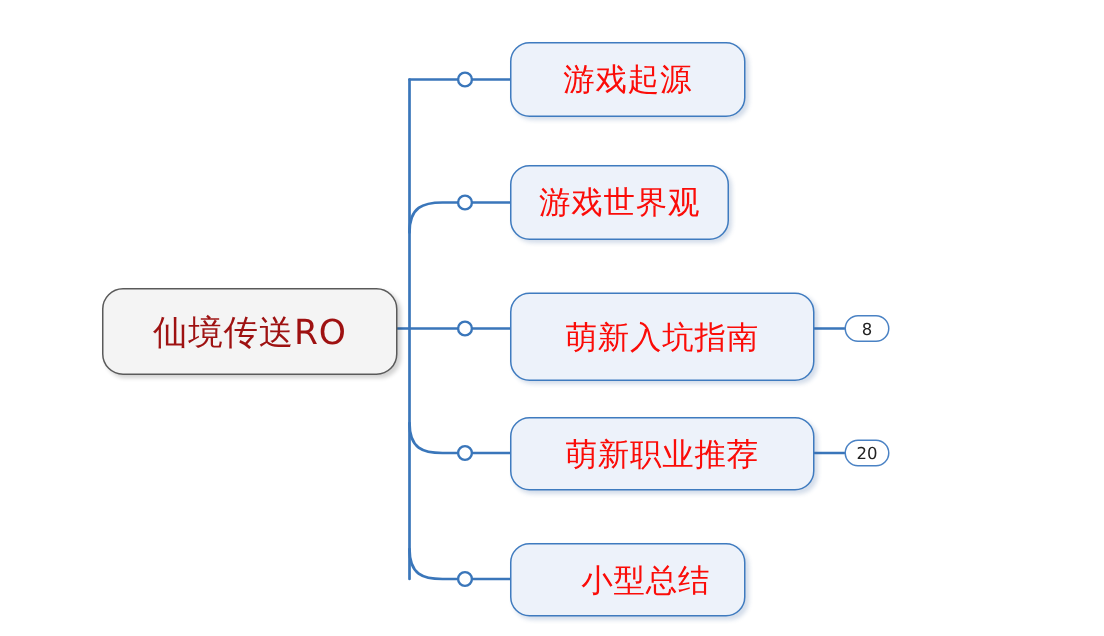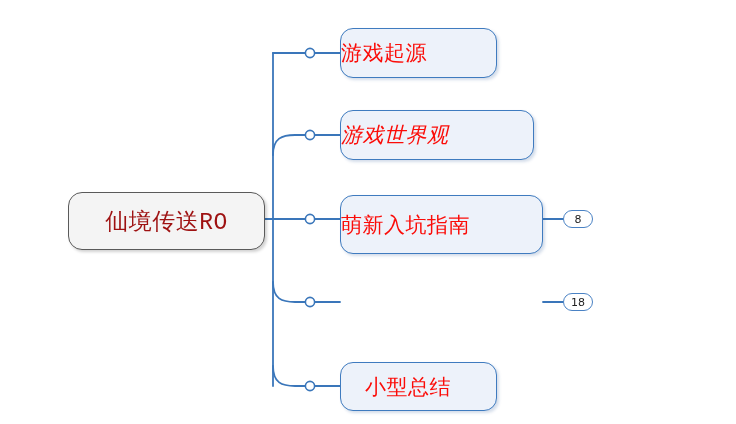--- a/index.html
+++ b/index.html
@@ -34,39 +34,38 @@
     width: 197px;
     height: 58px;
     box-sizing: border-box;
     border: 1.6px solid #5a5a5a;
     border-radius: 14px;
     background: #f4f4f4;
     display: flex;
     align-items: center;
     justify-content: center;
     box-shadow: 2px 2px 3px rgba(0,0,0,0.18);
-    font-family: Liberation Mono, monospace;
   }
   .root-label {
     color: #9e1111;
     font-size: 23px;
     letter-spacing: 0.5px;
     white-space: nowrap;
   }
 
   
   .child-node {
     position: absolute;
     box-sizing: border-box;
     border: 1.5px solid #3f7bbf;
     border-radius: 13px;
     background: #edf2fa;
     display: flex;
     align-items: center;
-    justify-content: flex-start;
+    justify-content: center;
     box-shadow: 2px 2px 3px rgba(60,100,160,0.22);
   }
   .child-label {
     color: #fb0c08;
     font-size: 21px;
     letter-spacing: 0.5px;
     white-space: nowrap;
   }
 
   
@@ -140,33 +139,36 @@
   </svg>
 
   <div class="root-node">
     <span class="root-label">仙境传送RO</span>
   </div>
 
   <div class="child-node" style="left:340px; top:28px; width:157px; height:50px;">
     <span class="child-label">游戏起源</span>
   </div>
 
-  <div class="child-node" style="left:340px; top:110px; width:194px; height:50px;font-style:italic;">
+  <div class="child-node" style="left:340px; top:110px; width:146px; height:50px;">
     <span class="child-label">游戏世界观</span>
   </div>
 
   <div class="child-node" style="left:340px; top:195px; width:203px; height:59px;">
     <span class="child-label">萌新入坑指南</span>
   </div>
   <div class="badge" style="left:563px; top:210px;">
     <span class="badge-text">8</span>
   </div>
 
+  <div class="child-node" style="left:340px; top:278px; width:203px; height:49px;">
+    <span class="child-label">萌新职业推荐</span>
+  </div>
   <div class="badge" style="left:563px; top:293px;">
-    <span class="badge-text">18</span>
+    <span class="badge-text">20</span>
   </div>
 
   <div class="child-node" style="left:340px; top:362px; width:157px; height:49px;padding-left:24px;">
     <span class="child-label">小型总结</span>
   </div>
 
 
 </div>
 
 </body></html>

